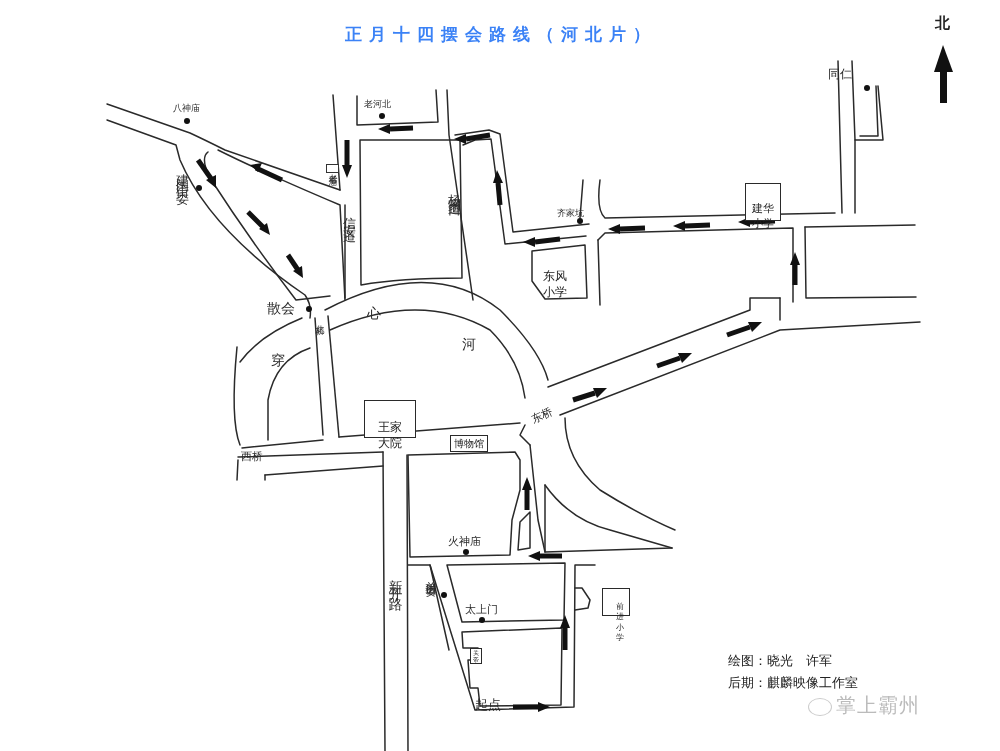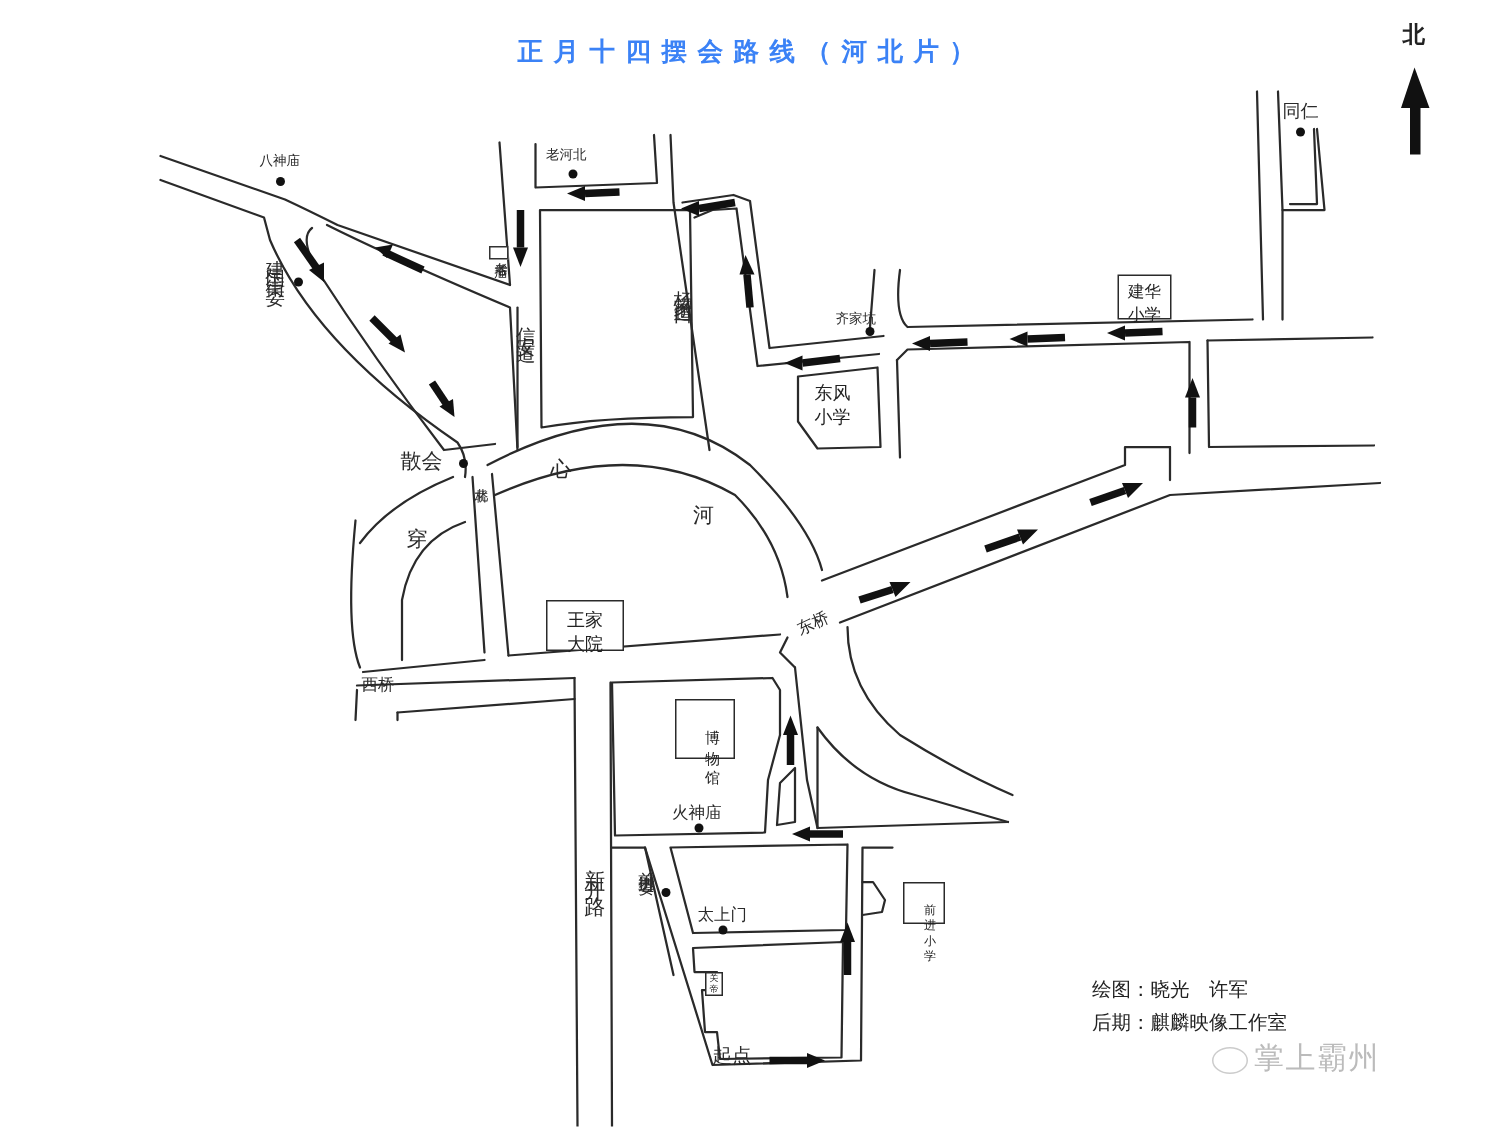--- a/index.html
+++ b/index.html
@@ -7,21 +7,21 @@
          font-family: "DejaVu Serif", "Liberation Serif", serif; color: #222; }
   #map { position: absolute; left: 0; top: 0; width: 1000px; height: 751px; }
   .road { fill: none; stroke: #2a2a2a; stroke-width: 1.5; stroke-linejoin: round; stroke-linecap: round; }
   .arrow line { stroke: #111; stroke-width: 5; }
   .arrow polygon { fill: #111; }
   .lbl { position: absolute; font-size: 13px; color: #2a2a2a; white-space: nowrap; line-height: 1; }
   .lbl.small { font-size: 9px; }
   .lbl.vert { writing-mode: vertical-rl; letter-spacing: 6px; font-size: 13px; }
   .lbl.vert.small { font-size: 9px; letter-spacing: 1px; }
   .box { position: absolute; border: 1.3px solid #2a2a2a; background: #fff; font-size: 11px;
-         text-align: center; line-height: 1.35; padding: 4px 3px; box-sizing: border-box; }
+         text-align: center; line-height: 1.35; padding: 18px 3px; box-sizing: border-box; }
   .dot { position: absolute; width: 6px; height: 6px; border-radius: 50%; background: #111; }
   #title { position: absolute; left: 345px; top: 23px; font-size: 17px; font-weight: bold; letter-spacing: 7px; color: #3b82f6; }
   #north-label { position: absolute; left: 935px; top: 14px; font-size: 15px; font-weight: bold; }
   #credits { position: absolute; left: 728px; top: 650px; font-size: 13px; font-weight: normal; line-height: 22px; }
   #watermark { position: absolute; left: 808px; top: 692px; font-size: 20px; color: #bbb;
                font-family: "DejaVu Sans", sans-serif; letter-spacing: 1px; }
   #watermark .bubble { display: inline-block; width: 22px; height: 16px; border: 1.5px solid #ccc; border-radius: 50%; margin-right: 4px; vertical-align: middle; }
 </style>
 </head>
 <body>
@@ -219,38 +219,38 @@
 <div class="lbl vert" style="left:448px;top:183px;letter-spacing:4px">杨家道口</div>
 
 <div class="lbl small" style="left:557px;top:209px">齐家坑</div>
 <div class="dot" style="left:577px;top:218px"></div>
 
 <div class="box" style="left:537px;top:250px;width:36px;height:30px;border:none;background:transparent;white-space:pre-line;font-size:12px">东风
 小学</div>
 <div class="box" style="left:745px;top:183px;width:36px;height:30px;white-space:pre-line">建华
 小学</div>
 
-<div class="lbl" style="left:855px;top:68px;font-size:12px">同仁</div>
+<div class="lbl" style="left:828px;top:68px;font-size:12px">同仁</div>
 <div class="dot" style="left:864px;top:85px"></div>
 
 <div class="lbl" style="left:267px;top:301px;font-size:14px">散会</div>
 <div class="dot" style="left:306px;top:306px"></div>
 <div class="lbl vert small" style="left:315px;top:318px">北桥</div>
 
 <div class="lbl" style="left:271px;top:353px;font-size:14px">穿</div>
 <div class="lbl" style="left:367px;top:306px;font-size:14px">心</div>
 <div class="lbl" style="left:462px;top:337px;font-size:14px">河</div>
 
 <div class="box" style="left:364px;top:400px;width:52px;height:34px;white-space:pre-line;font-size:12px">王家
 大院</div>
 
 <div class="lbl" style="left:531px;top:410px;font-size:11px;transform:rotate(-25deg)">东桥</div>
 <div class="lbl" style="left:241px;top:451px;font-size:11px">西桥</div>
 
-<div class="box" style="left:450px;top:466px;width:38px;height:17px;font-size:10px;padding:19px">博物馆</div>
+<div class="box" style="left:450px;top:435px;width:38px;height:17px;font-size:10px;padding:1px">博物馆</div>
 
 <div class="lbl" style="left:448px;top:536px;font-size:11px">火神庙</div>
 <div class="dot" style="left:463px;top:549px"></div>
 
 <div class="lbl vert" style="left:389px;top:568px;letter-spacing:9px;font-size:14px">新开路</div>
 
 <div class="lbl vert" style="left:425px;top:573px;font-size:11px;letter-spacing:1px">前进街委</div>
 <div class="dot" style="left:441px;top:592px"></div>
 
 <div class="lbl" style="left:465px;top:604px;font-size:11px">太上门</div>

